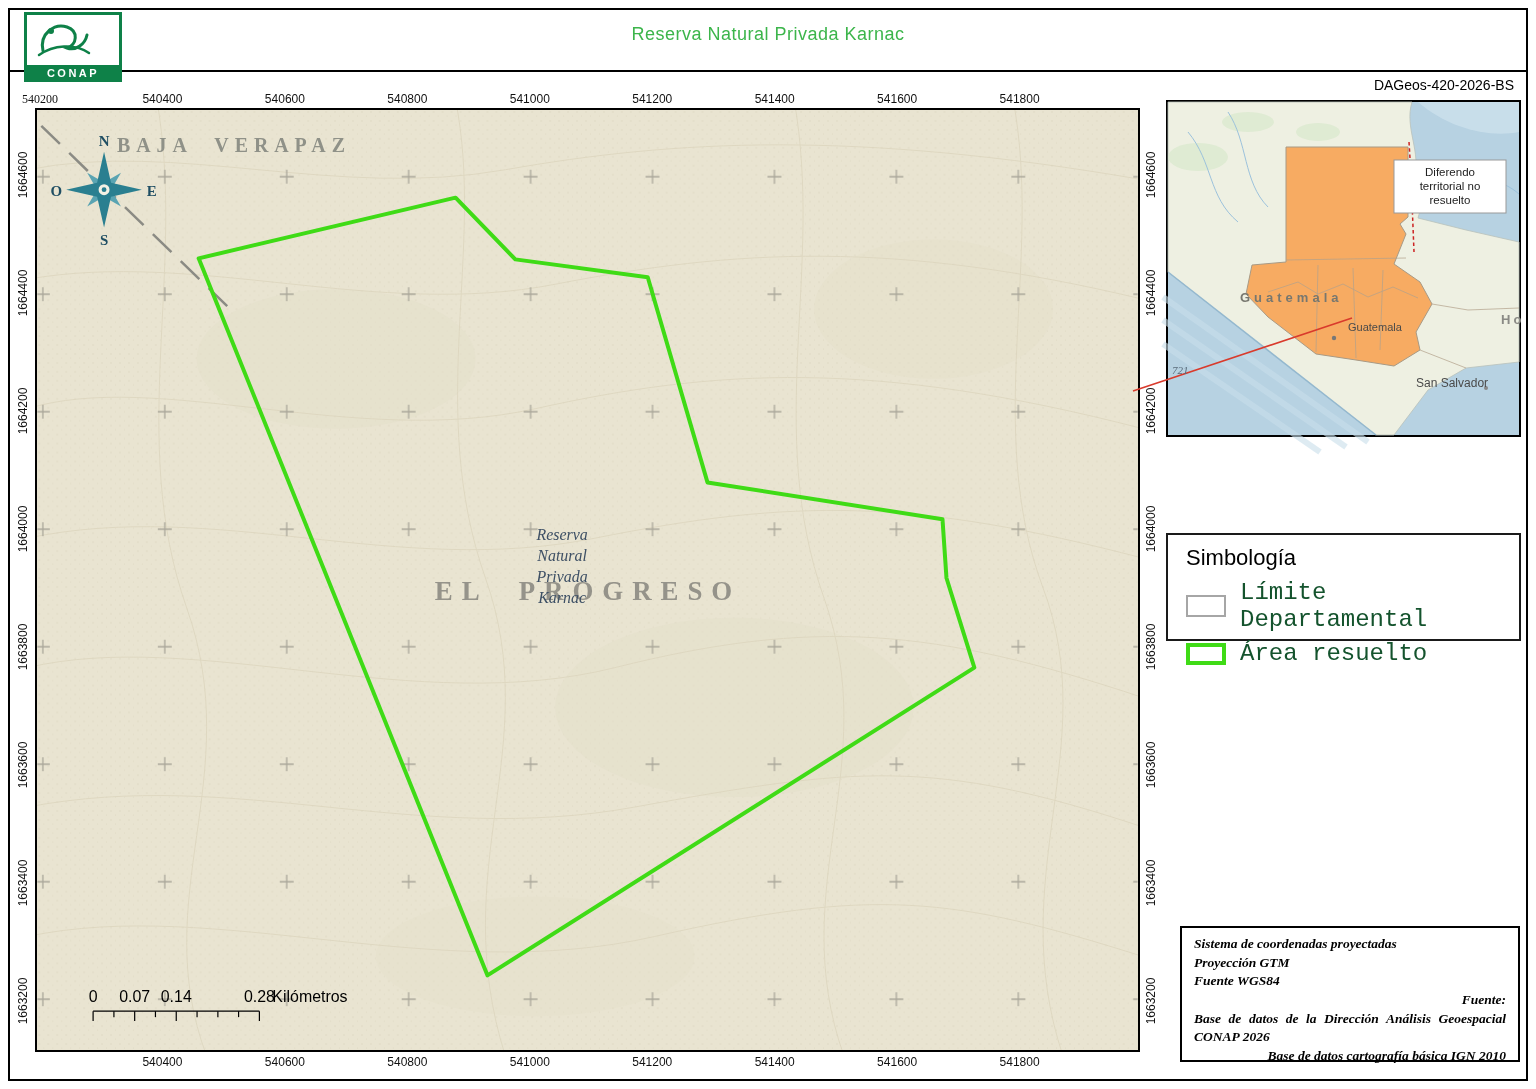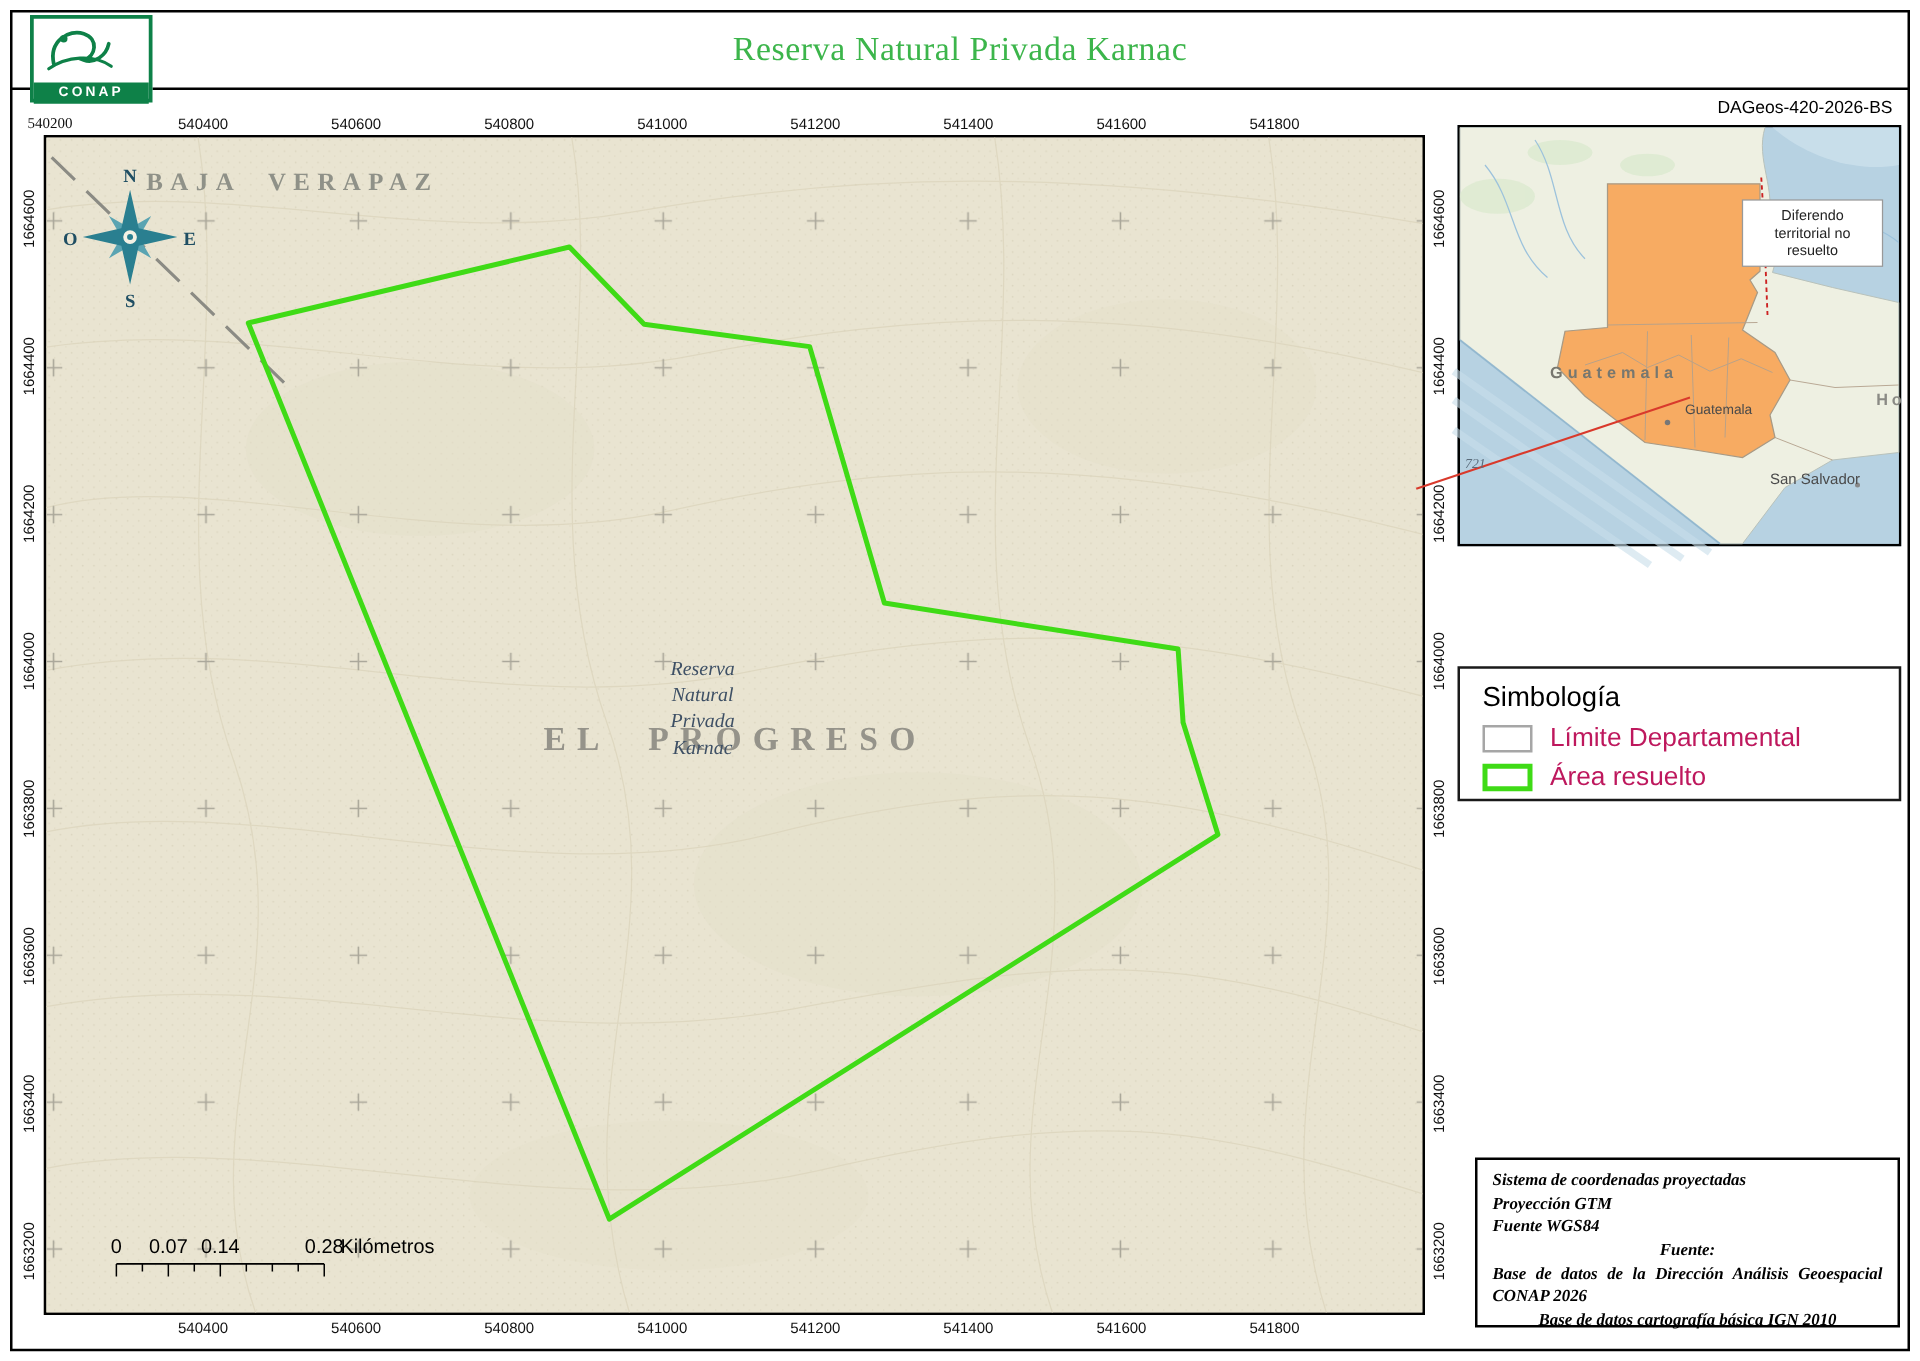--- a/index.html
+++ b/index.html
@@ -1,21 +1,21 @@
 <!DOCTYPE html>
 <html><head>
 <meta charset="utf-8">
 <style>
   html,body{margin:0;padding:0;background:#fff;}
   .sheet{position:relative;width:1536px;height:1089px;background:#fff;overflow:hidden;
          font-family:"Liberation Sans",sans-serif;color:#111;}
   .outer-frame{position:absolute;inset:8px;border:2px solid #000;pointer-events:none;z-index:40;}
   .header-rule{position:absolute;left:8px;right:8px;top:70px;border-top:2px solid #000;z-index:5;}
-  .page-title{position:absolute;left:0;right:0;top:24px;text-align:center;font-size:27px;
-              letter-spacing:.5px;color:#3cb54b;z-index:6;font-family:Liberation Serif, serif;}
+  .page-title{position:absolute;left:0;right:0;top:24px;text-align:center;font-size:18px;
+              letter-spacing:.5px;color:#3cb54b;z-index:6;}
   .doc-code{position:absolute;right:22px;top:77px;font-size:14px;color:#000;z-index:6;}
 
   
   .logo{position:absolute;left:24px;top:12px;width:98px;height:70px;background:#fff;
         border:3px solid #0e8148;box-sizing:border-box;display:flex;flex-direction:column;z-index:10;}
   .logo-art{flex:1;}
   .logo-band{height:17px;background:#0e8148;color:#fff;font-size:11px;font-weight:bold;
              letter-spacing:2.5px;text-align:center;line-height:17px;}
 
   
@@ -33,29 +33,29 @@
   .inset-frame svg{display:block;width:100%;height:100%;overflow:visible;}
 
   
   .legend{position:absolute;left:1166px;top:533px;width:355px;height:108px;border:2px solid #1a1a1a;
           box-sizing:border-box;background:#fff;padding:8px 18px;z-index:8;}
   .legend-title{font-size:22px;color:#000;margin:2px 0 8px 0;}
   .legend-item{display:flex;align-items:center;gap:14px;margin-top:7px;}
   .legend-swatch{width:40px;height:22px;background:#fff;box-sizing:border-box;flex:0 0 auto;}
   .sw-dept{border:2px solid #a6a6a6;}
   .sw-prot{border:4px solid #3fdb16;}
-  .legend-label{font-size:21px;color:#be185d;}
+  .legend-label{font-size:24px;color:#14532d;font-family:Liberation Mono, monospace;}
 
   
   .credits{position:absolute;left:1180px;top:926px;width:340px;height:136px;border:2px solid #000;
            box-sizing:border-box;background:#fff;padding:7px 12px;z-index:8;
            font-family:"Liberation Serif",serif;font-style:italic;font-weight:bold;
            font-size:13.5px;line-height:1.38;color:#000;}
   .credits .c{text-align:left;}
-  .credits .l{text-align:center;}
+  .credits .l{text-align:right;}
   .credits .j{text-align:justify;}
 </style>
 </head>
 <body>
 
 <div class="sheet" id="sheet">
 
   <div class="logo">
     <div class="logo-art">
       <svg viewBox="0 0 72 46" width="72" height="46">

